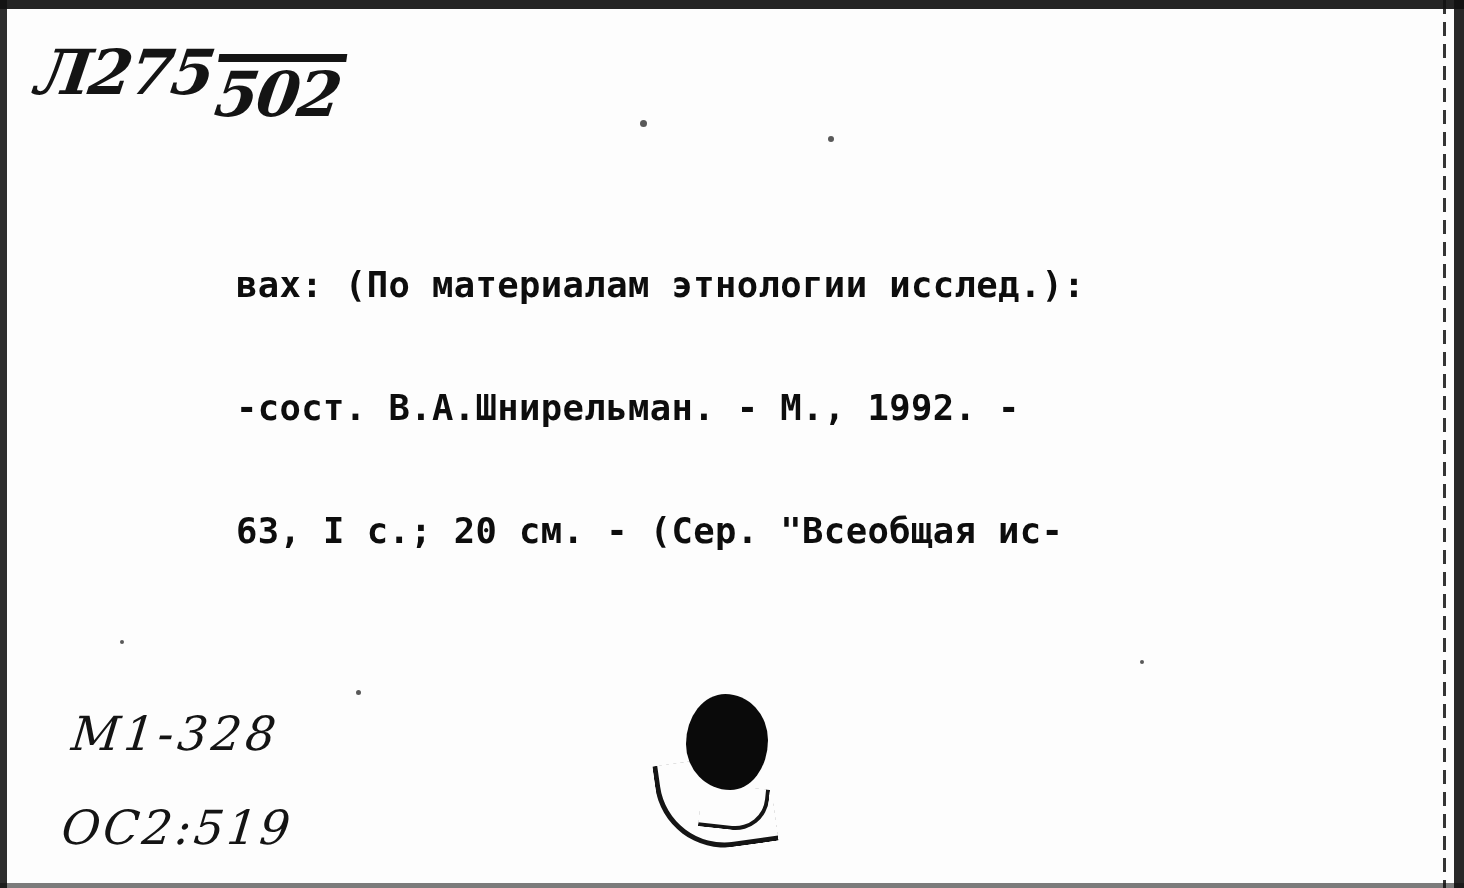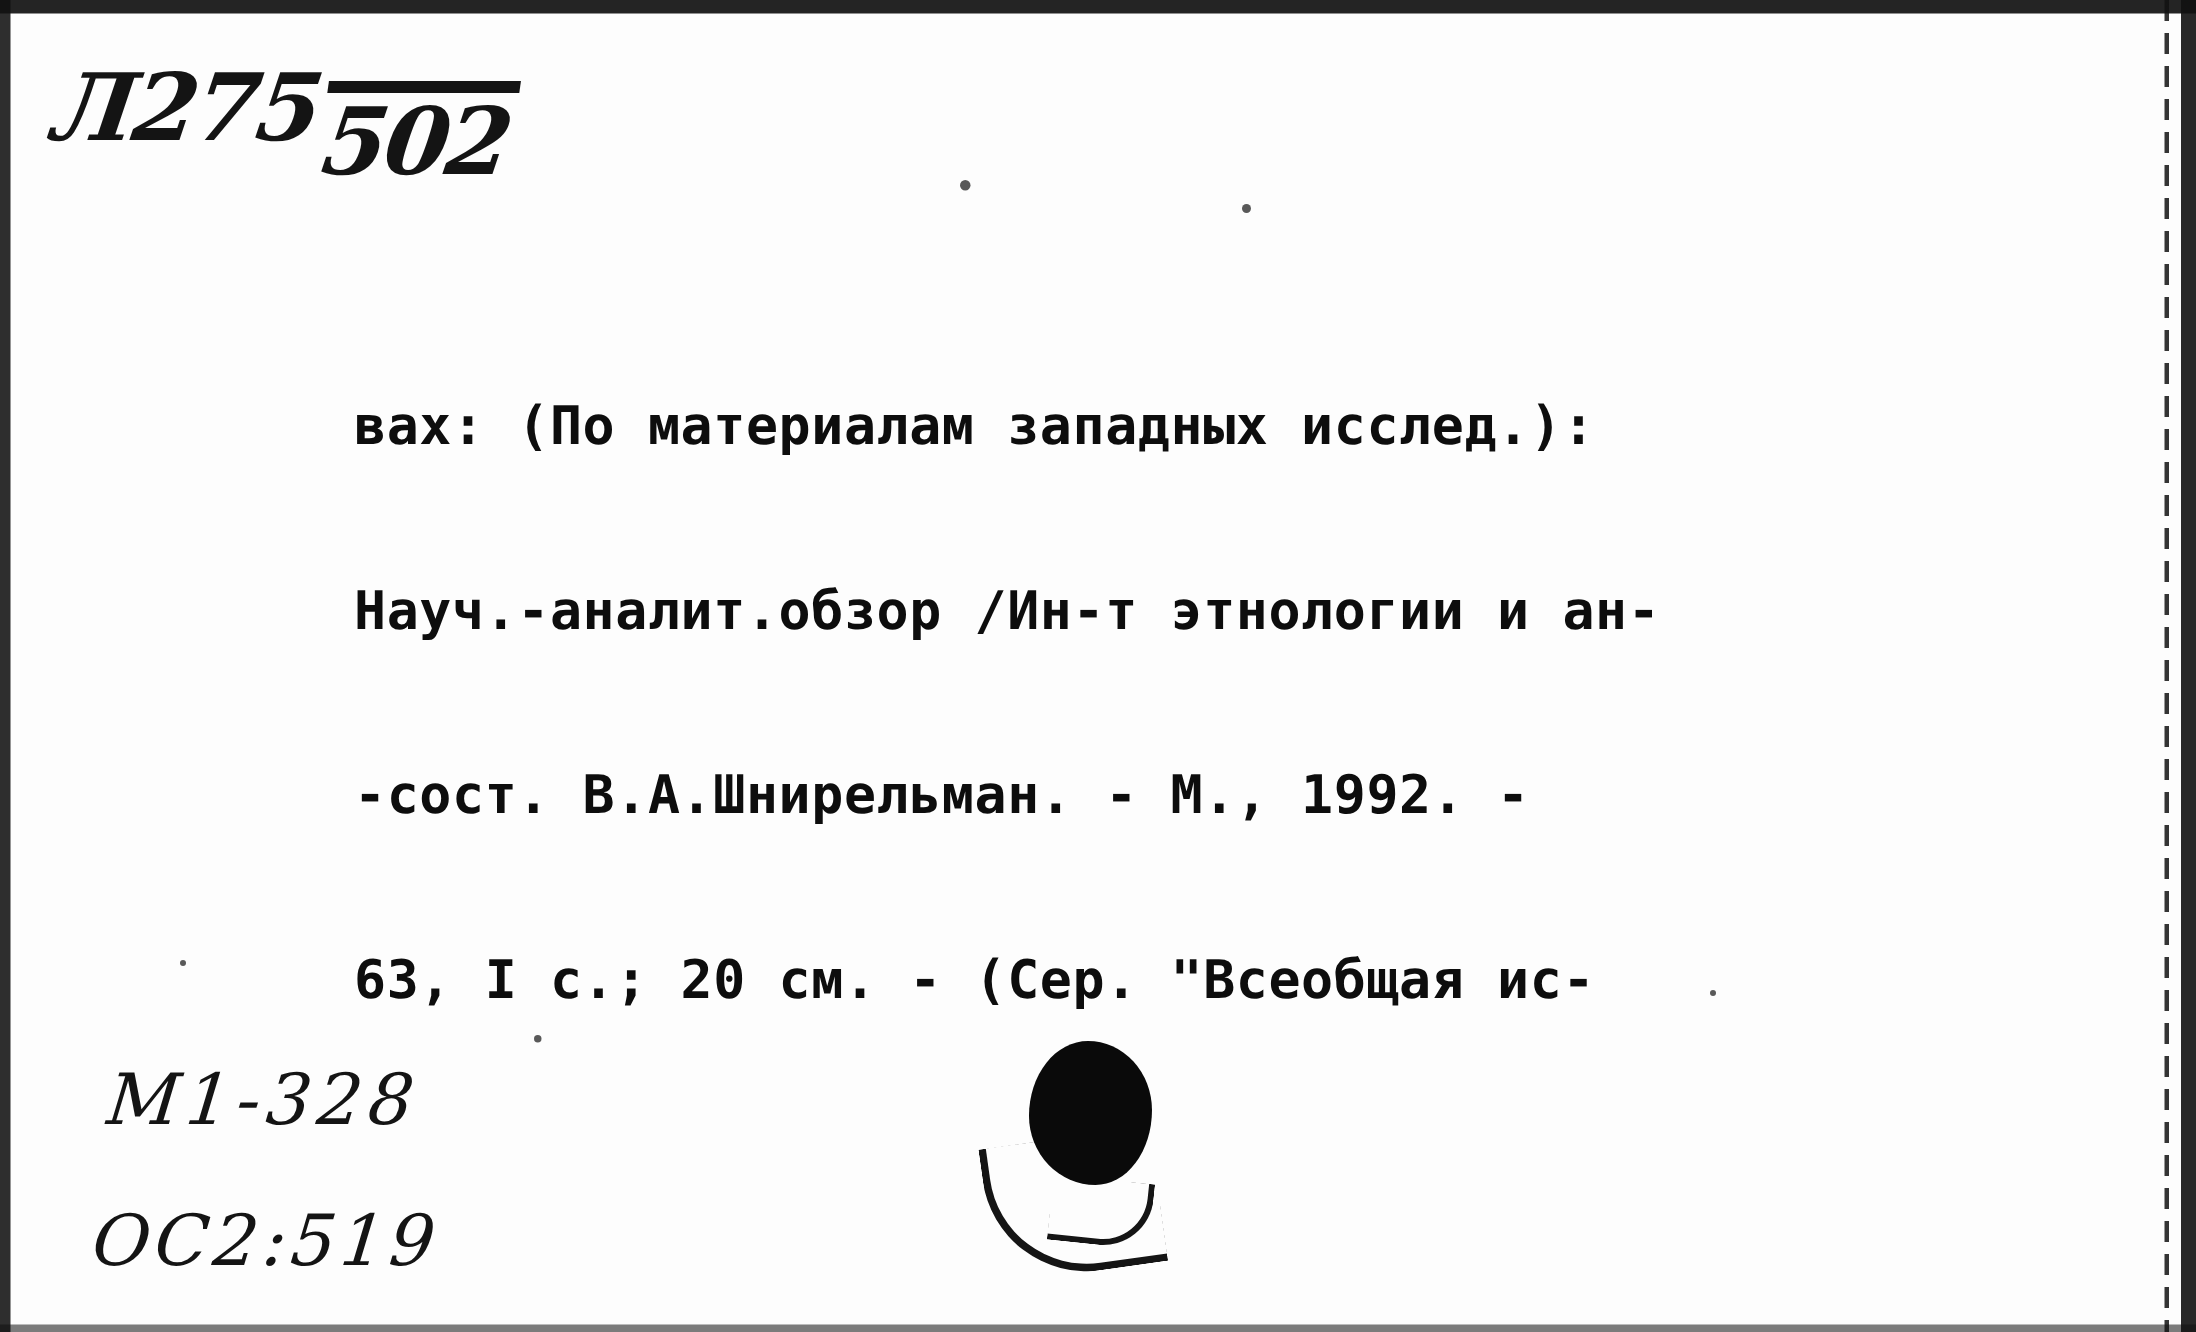--- a/index.html
+++ b/index.html
@@ -196,22 +196,21 @@
   <div class="speck" style="left:828px; top:136px; width:6px; height:6px;"></div>
   <div class="speck" style="left:356px; top:690px; width:5px; height:5px;"></div>
   <div class="speck" style="left:1140px; top:660px; width:4px; height:4px;"></div>
   <div class="speck" style="left:120px; top:640px; width:4px; height:4px;"></div>
 
   <div class="handwriting" id="shelfmark-top">
     <span>Л275</span><span class="fraction"><span class="numerator">__</span><span class="denominator">502</span></span>
   </div>
 
   <div class="record">
-    <span class="line">вах: (По материалам западных исслед.):</span>
-    <span class="line">Науч.-аналит.обзор /Ин-т этнологии и ан-</span>
+    <span class="line">вах: (По материалам этнологии исслед.):</span>
     <span class="line">-сост. В.А.Шнирельман. - М., 1992. -</span>
     <span class="line">63, I с.; 20 см. - (Сер. "Всеобщая ис-</span>
     
     
   </div>
 
   <div class="blot-head"></div>
   <div class="blot-tail"></div>
   <div class="blot-stroke"></div>
 

